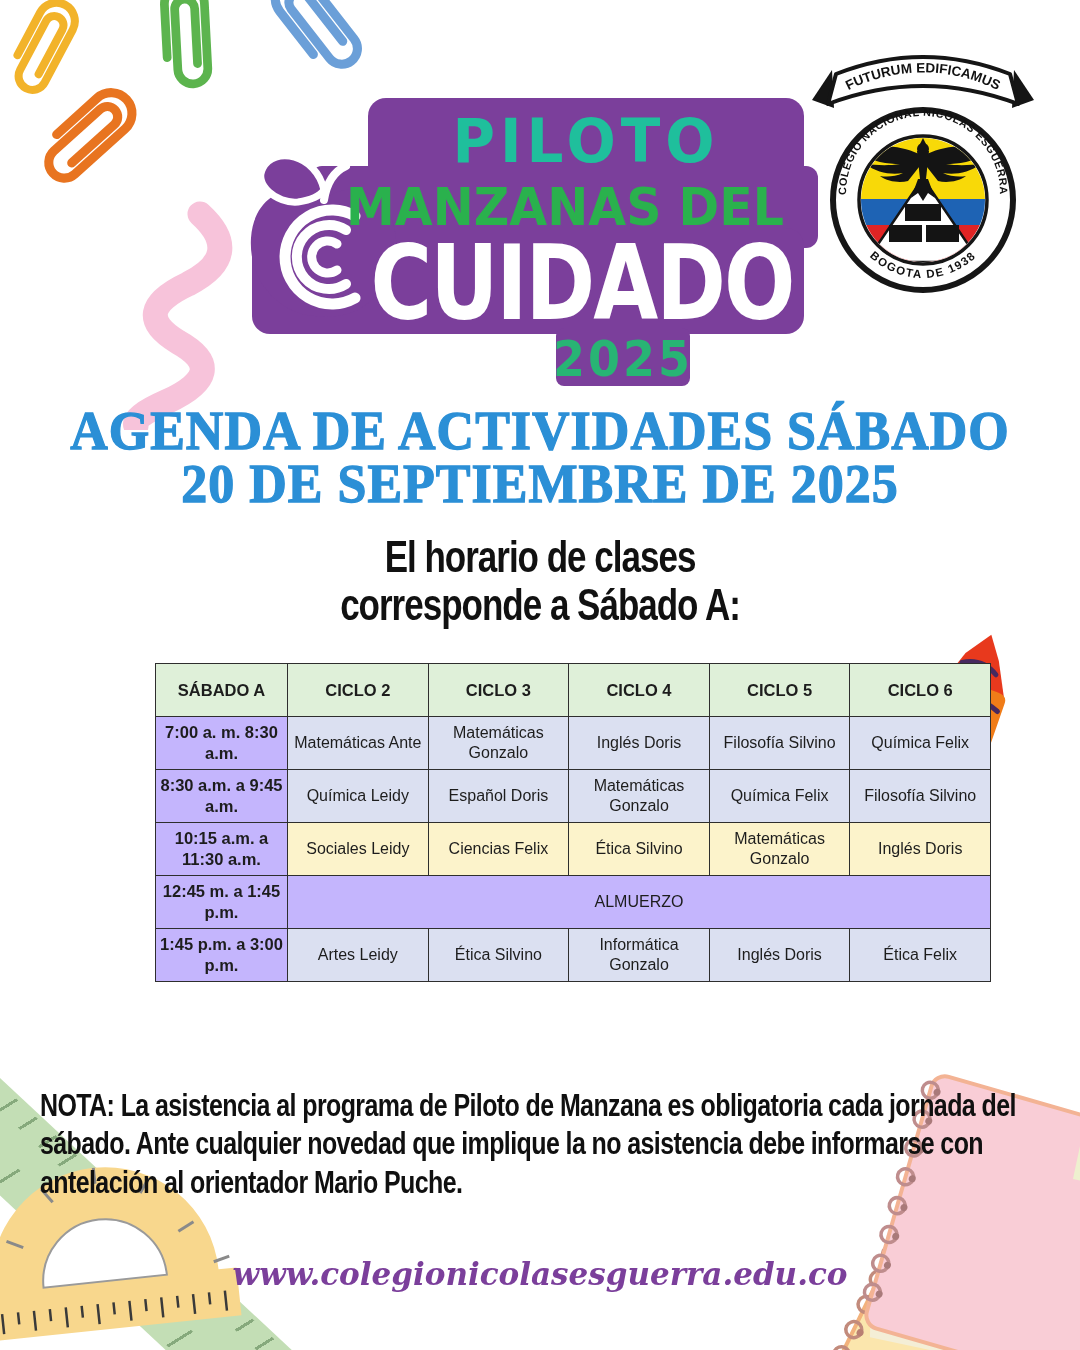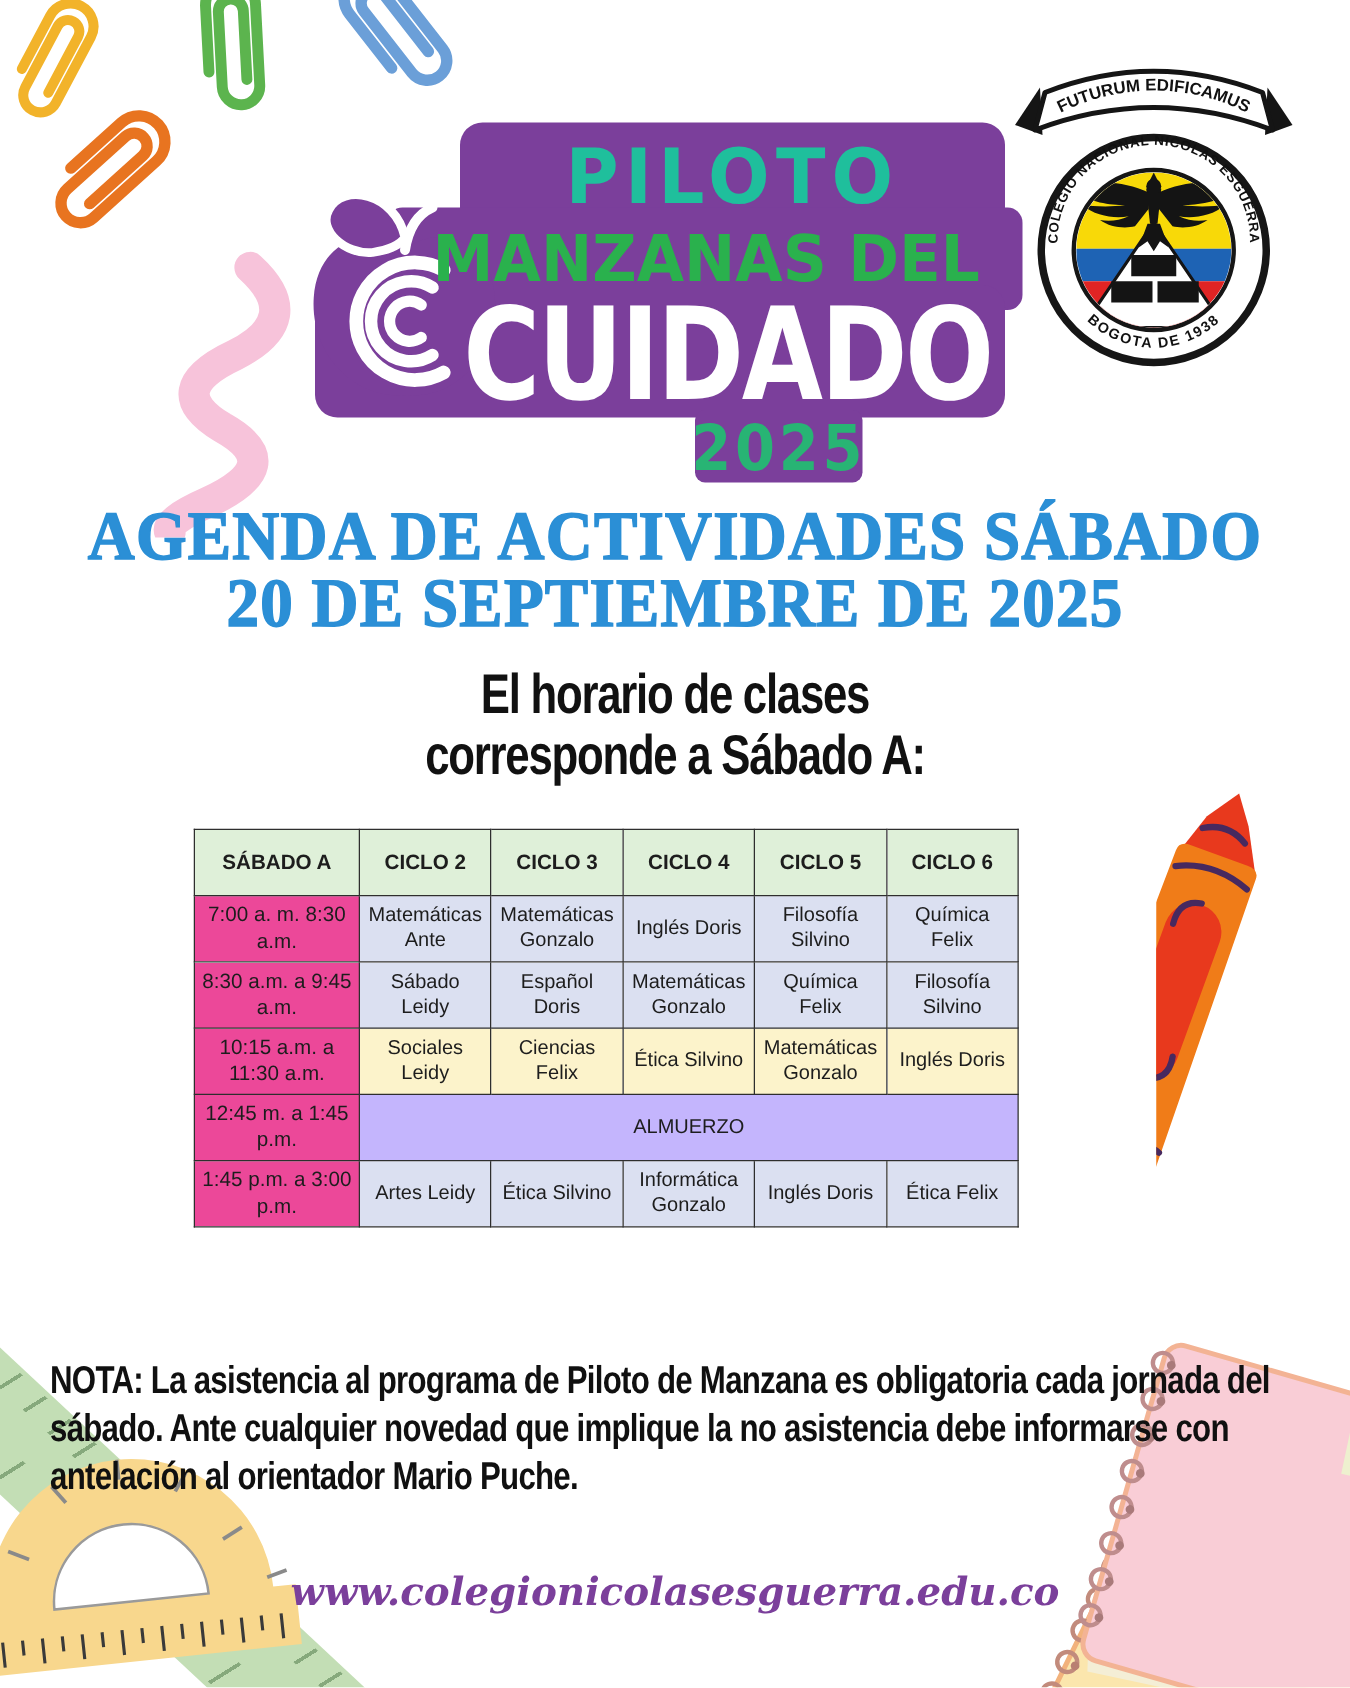--- a/index.html
+++ b/index.html
@@ -18,26 +18,26 @@
 
   
   .title{left:0;top:404px;width:1080px;text-align:center;color:#2b8fd6;
          font-family:"Liberation Serif",serif;font-weight:bold;font-size:52px;line-height:50px;
          transform:scaleY(1.06);transform-origin:top center;-webkit-text-stroke:1.2px #2b8fd6;letter-spacing:1px;}
   .subtitle{left:0;top:532px;width:1080px;text-align:center;color:#111;
             font-weight:bold;font-size:35px;line-height:38px;letter-spacing:-1px;
             transform:scaleY(1.28);transform-origin:top center;}
 
   
-  table.sched{position:absolute;left:155px;top:663px;width:660px;border-collapse:collapse;table-layout:fixed;
+  table.sched{position:absolute;left:155px;top:663px;width:836px;border-collapse:collapse;table-layout:fixed;
               font-size:16px;color:#1d1d1d;}
   table.sched td,table.sched th{border:1.8px solid #2e2e2e;text-align:center;vertical-align:middle;
               padding:2px 4px;height:48px;line-height:1.25;overflow:hidden;}
   table.sched th{background:#dff0d9;font-size:16.5px;}
-  td.time{background:#ec4899;font-weight:normal;font-size:16.5px;}
+  td.time{background:#c4b5fd;font-weight:bold;font-size:16.5px;}
   tr.lavender td.subject{background:#dbe0f1;}
   tr.yellow td.subject{background:#fcf3cb;}
   td.break{background:#f8dcd7;}
   td.lunch{background:#c4b5fd;}
 
   
   .note{left:40px;top:1086px;width:1006px;color:#101010;font-weight:bold;font-size:25px;line-height:31px;
         letter-spacing:-0.6px;transform:scaleY(1.24);transform-origin:top left;}
   .site{left:0;top:1256px;width:1080px;text-align:center;color:#7b3f9b;
         font-family:"DejaVu Serif",serif;font-style:italic;font-weight:bold;font-size:31px;}
@@ -183,21 +183,21 @@
       <tr class="lavender">
         <td class="time">7:00 a. m. 8:30 a.m.</td>
         <td class="subject">Matemáticas Ante</td>
         <td class="subject">Matemáticas Gonzalo</td>
         <td class="subject">Inglés Doris</td>
         <td class="subject">Filosofía Silvino</td>
         <td class="subject">Química Felix</td>
       </tr>
       <tr class="lavender">
         <td class="time">8:30 a.m. a 9:45 a.m.</td>
-        <td class="subject">Sábado Leidy</td>
+        <td class="subject">Química Leidy</td>
         <td class="subject">Español Doris</td>
         <td class="subject">Matemáticas Gonzalo</td>
         <td class="subject">Química Felix</td>
         <td class="subject">Filosofía Silvino</td>
       </tr>
       <tr class="yellow">
         <td class="time">10:15 a.m. a 11:30 a.m.</td>
         <td class="subject">Sociales Leidy</td>
         <td class="subject">Ciencias Felix</td>
         <td class="subject">Ética Silvino</td>

